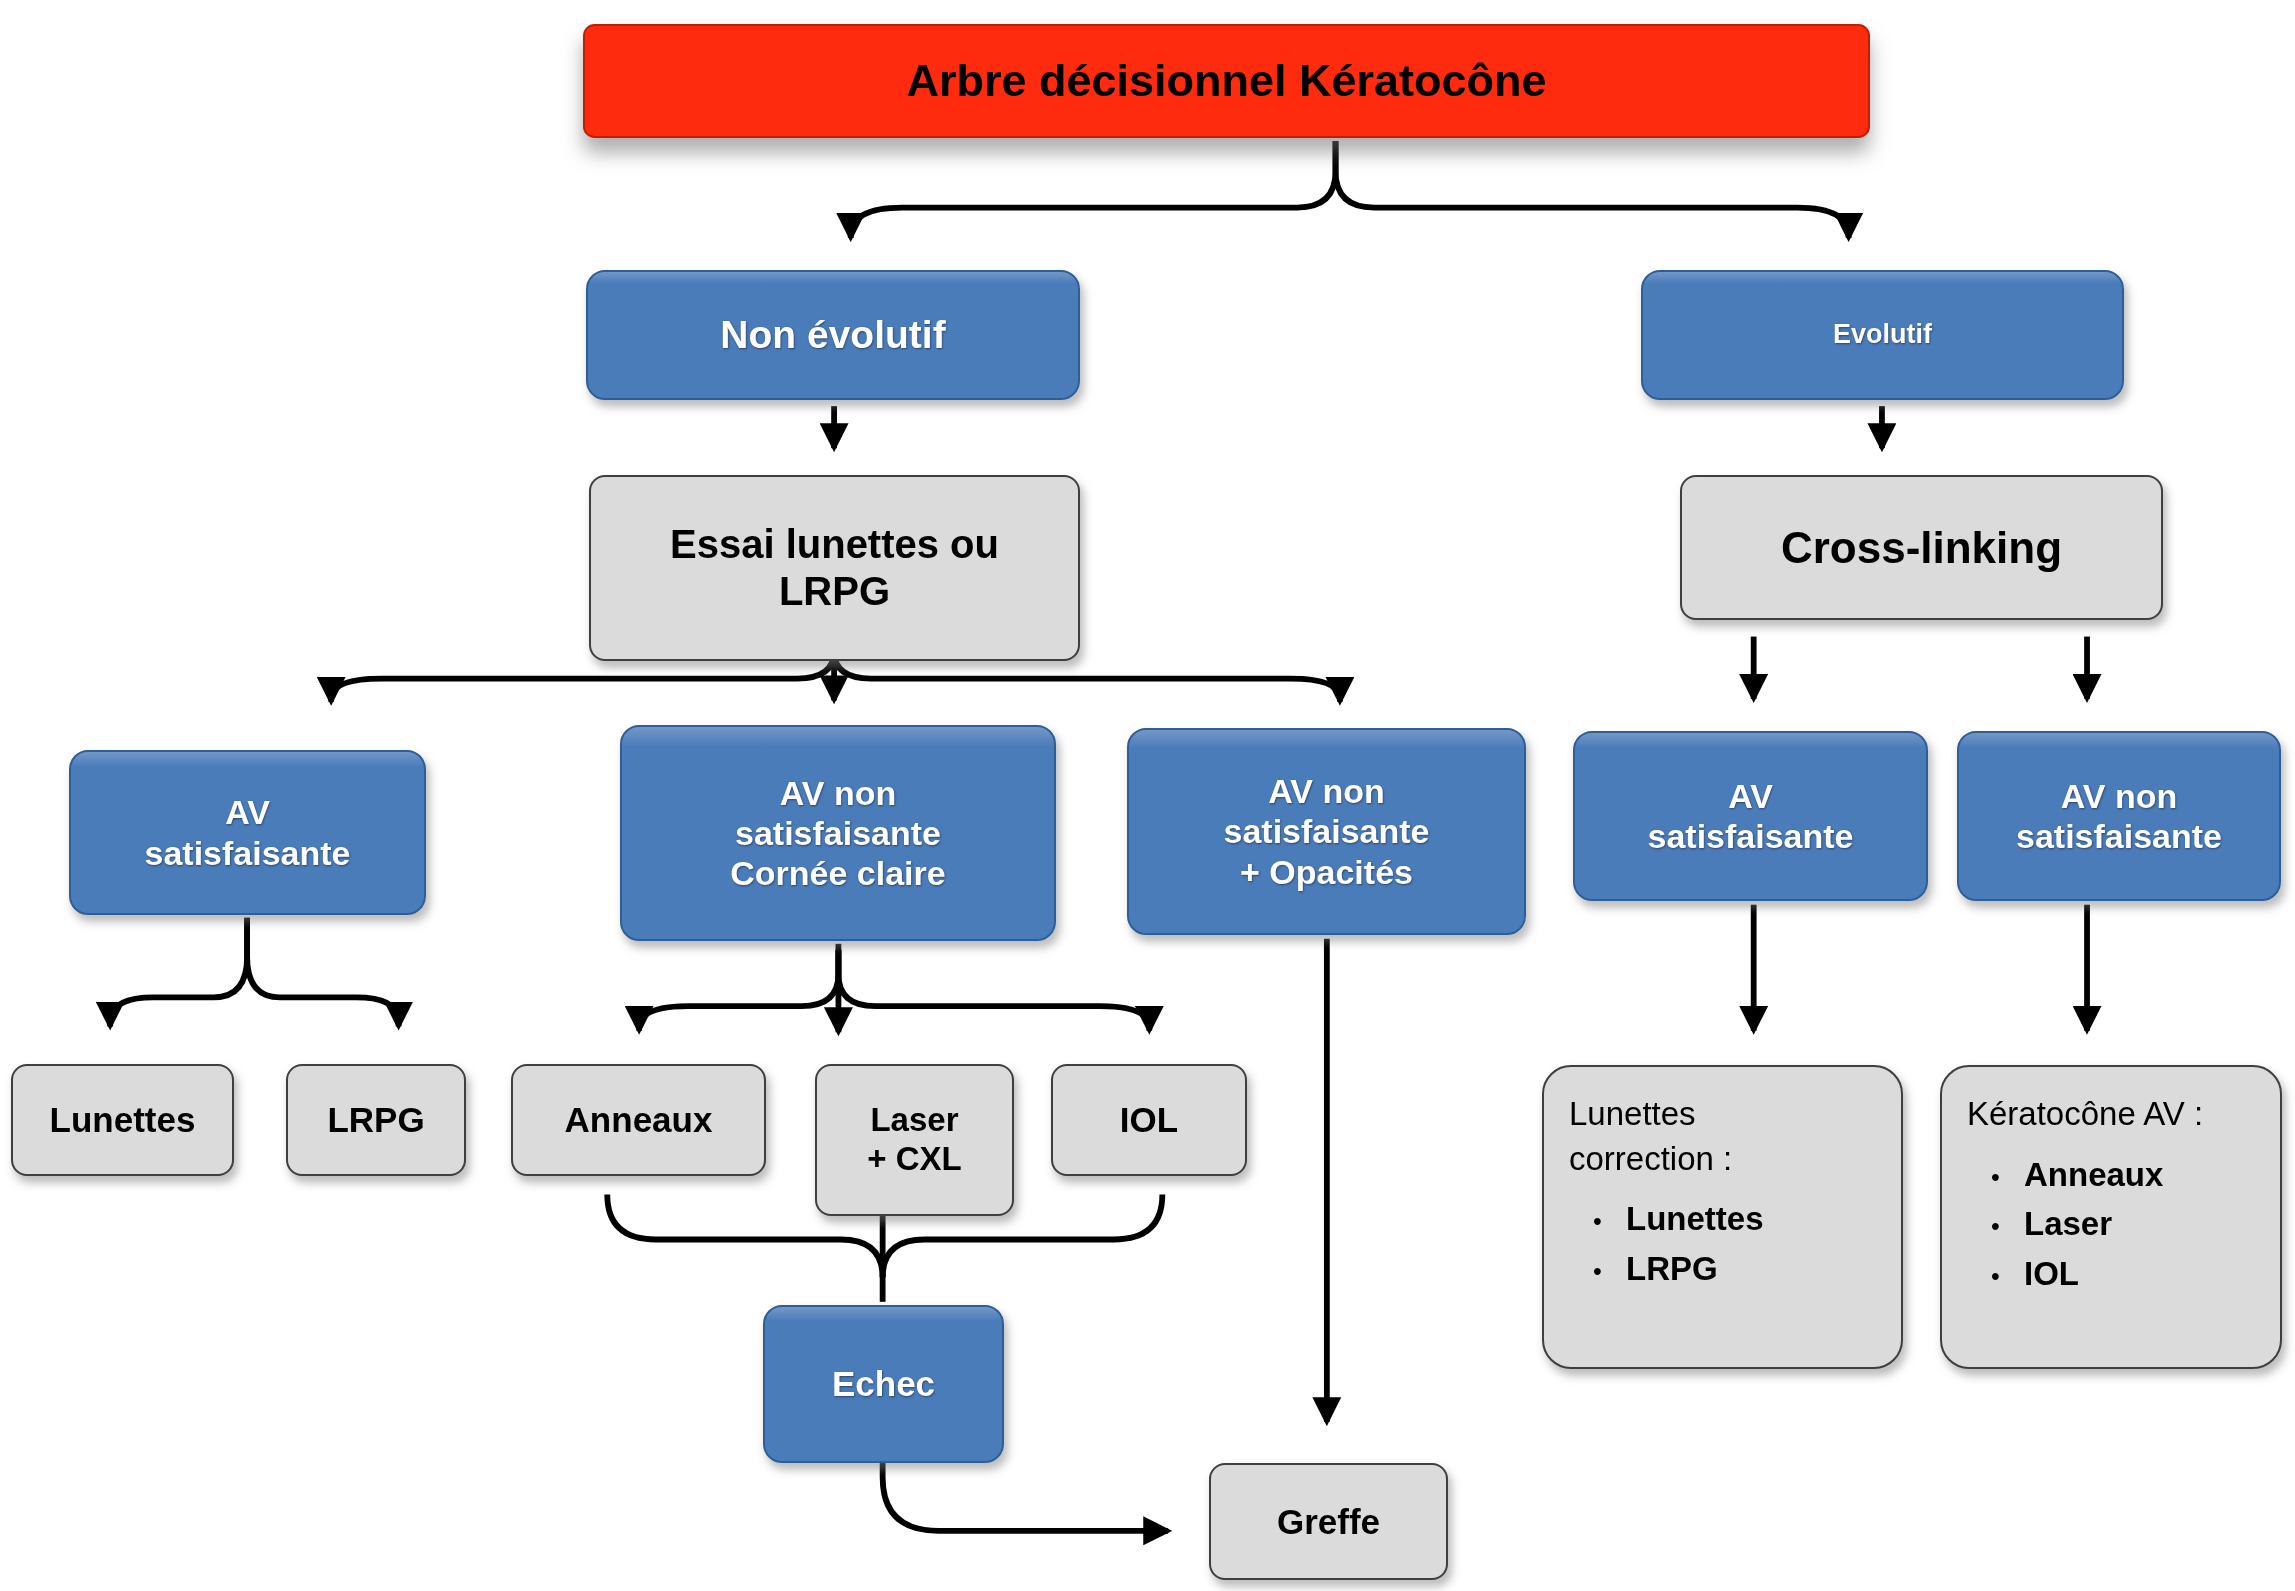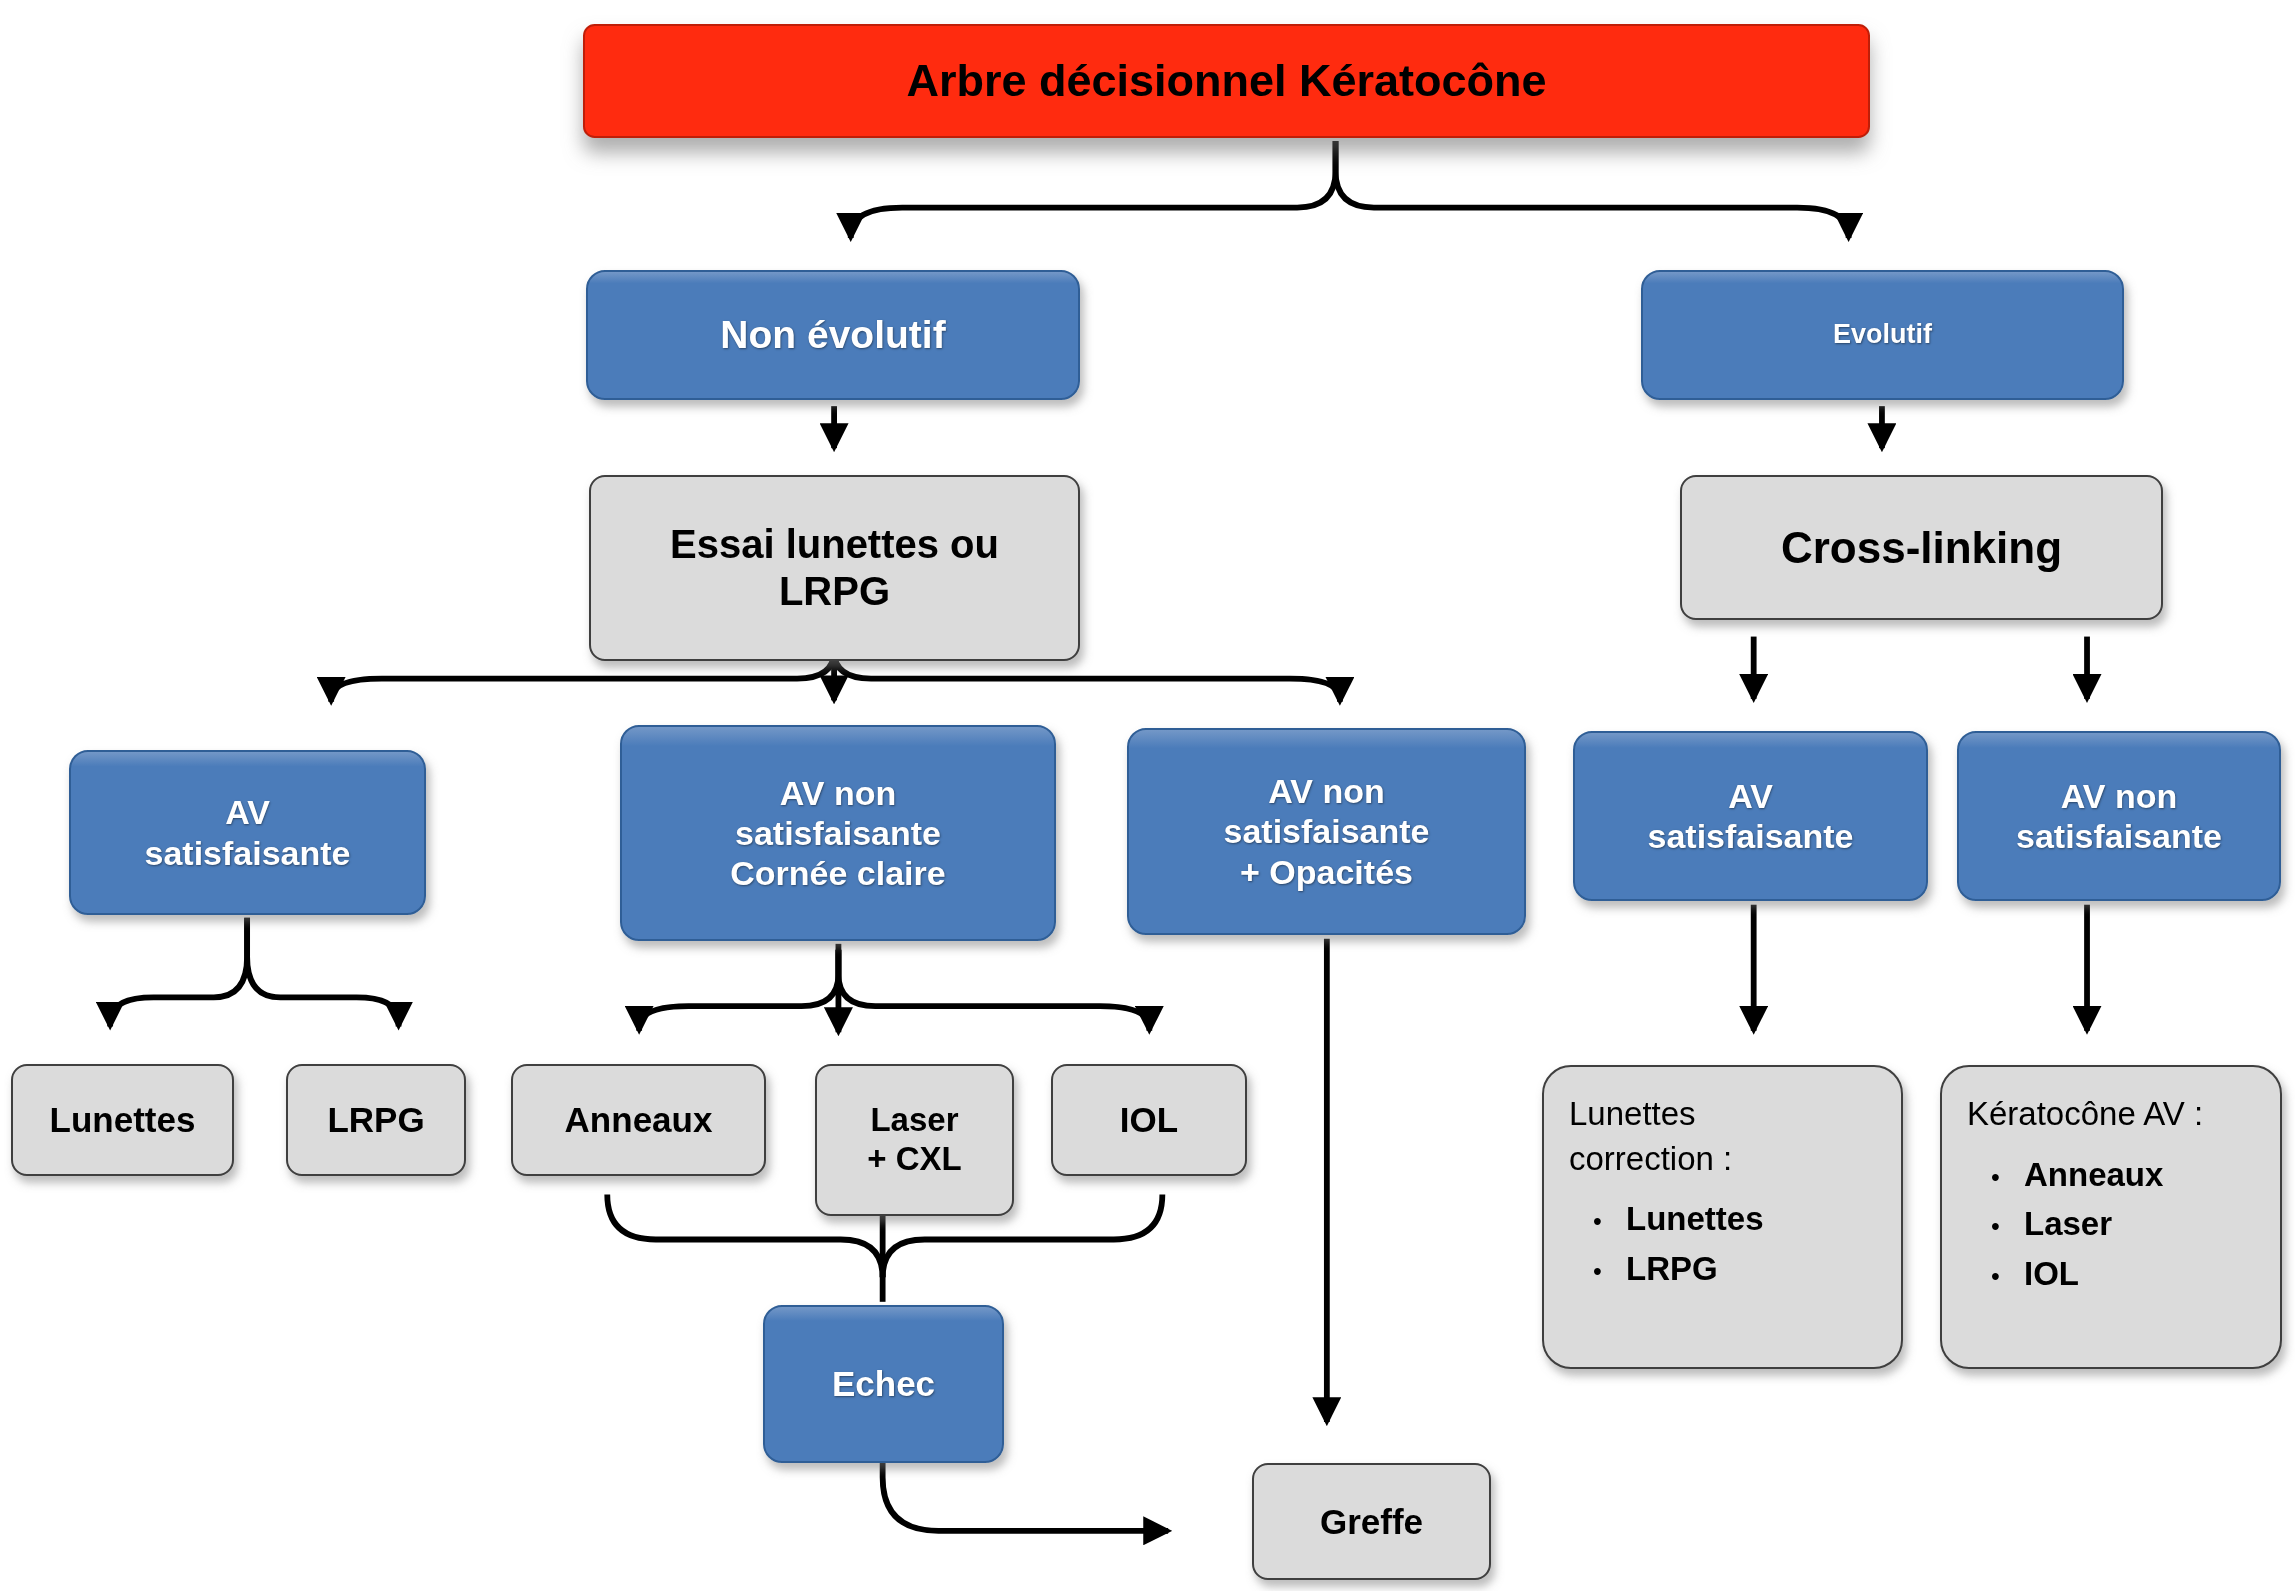--- a/index.html
+++ b/index.html
@@ -158,21 +158,21 @@
     <span>Laser
 + CXL</span>
   </div>
   <div class="node gray" style="left:1051px; top:1064px; width:196px; height:112px; font-size:35px;">
     <span>IOL</span>
   </div>
 
   <div class="node blue" style="left:763px; top:1305px; width:241px; height:158px; font-size:35px;">
     <span>Echec</span>
   </div>
-  <div class="node gray" style="left:1209px; top:1463px; width:239px; height:117px; font-size:35px;margin-left:43px;">
+  <div class="node gray" style="left:1209px; top:1463px; width:239px; height:117px; font-size:35px;">
     <span>Greffe</span>
   </div>
 
   <div class="node gray list-box" style="left:1542px; top:1065px; width:361px; height:304px; border-radius:29px;">
     <div class="list-header">Lunettes
 correction :</div>
     <div class="bullet-row">
       <span class="bullet">•</span>
       <span class="bullet-text">Lunettes</span>
     </div>

